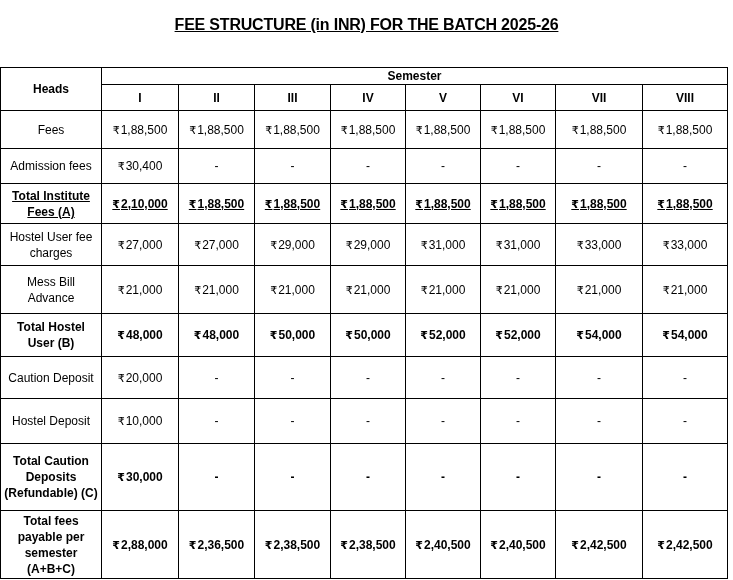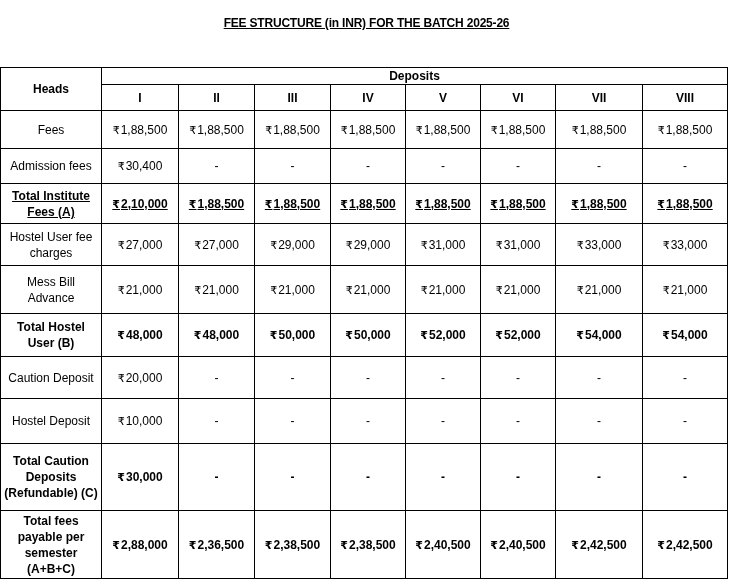--- a/index.html
+++ b/index.html
@@ -1,19 +1,19 @@
 <!DOCTYPE html>
 <html><head>
 <meta charset="utf-8">
 <style>
   html, body { margin:0; padding:0; background:#ffffff; }
   body { width:733px; height:580px; position:relative; overflow:hidden;
          font-family:"Liberation Sans", "DejaVu Sans", sans-serif; color:#000; }
   .title { position:absolute; top:16px; left:0; width:733px; text-align:center;
-           font-size:12px; font-weight:bold; text-decoration:underline; letter-spacing:-0.2px; }
+           font-size:16px; font-weight:bold; text-decoration:underline; letter-spacing:-0.2px; }
   table.fee { position:absolute; top:67px; left:0; border-collapse:collapse;
               table-layout:fixed; width:727px; }
   table.fee td, table.fee th { border:1px solid #000; padding:0 3px; font-size:12px;
               text-align:center; vertical-align:middle; line-height:16px; }
   table.fee th { font-weight:bold; }
   .bold { font-weight:bold; }
   td.val { white-space:nowrap; }
   td.num { text-align:right; padding-right:6px; }
   .rupee { font-size:11px; margin-right:1px; }
   td.head { line-height:16px; }
@@ -31,21 +31,21 @@
       <col style="width:76px">
     <col style="width:75px">
       <col style="width:75px">
       <col style="width:75px">
       <col style="width:87px">
       <col style="width:85px">
   </colgroup>
   <thead id="thead">
     <tr style="height:17px">
       <th rowspan="2">Heads</th>
-      <th colspan="8">Deposits</th>
+      <th colspan="8">Semester</th>
     </tr>
     <tr style="height:26px" id="sem-row">
         <th>I</th>
         <th>II</th>
         <th>III</th>
         <th>IV</th>
         <th>V</th>
         <th>VI</th>
         <th>VII</th>
         <th>VIII</th>

